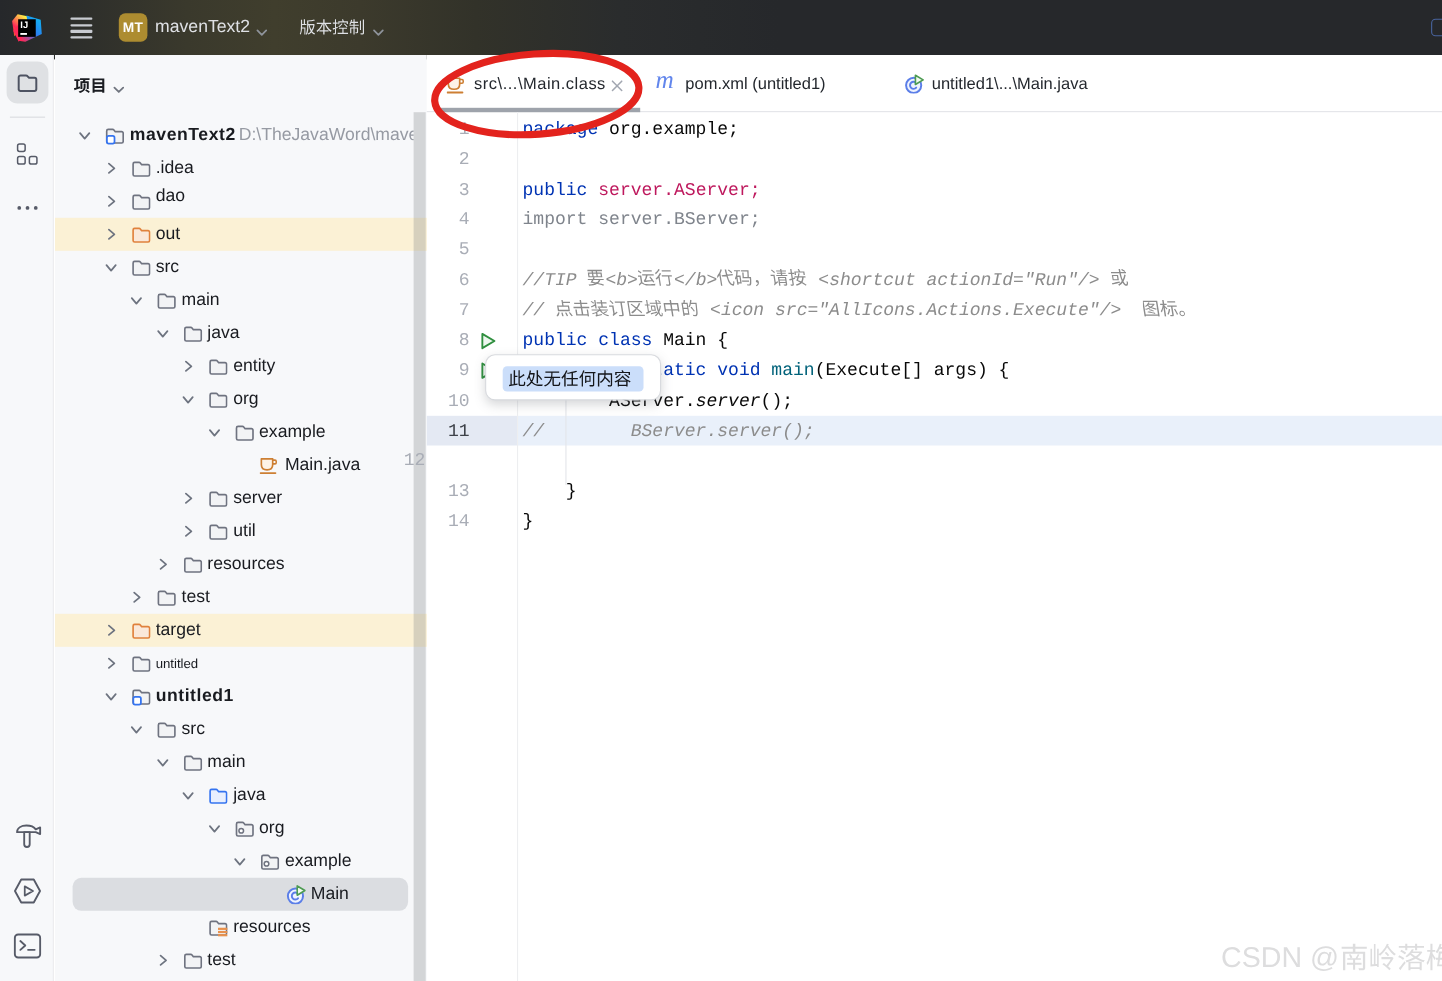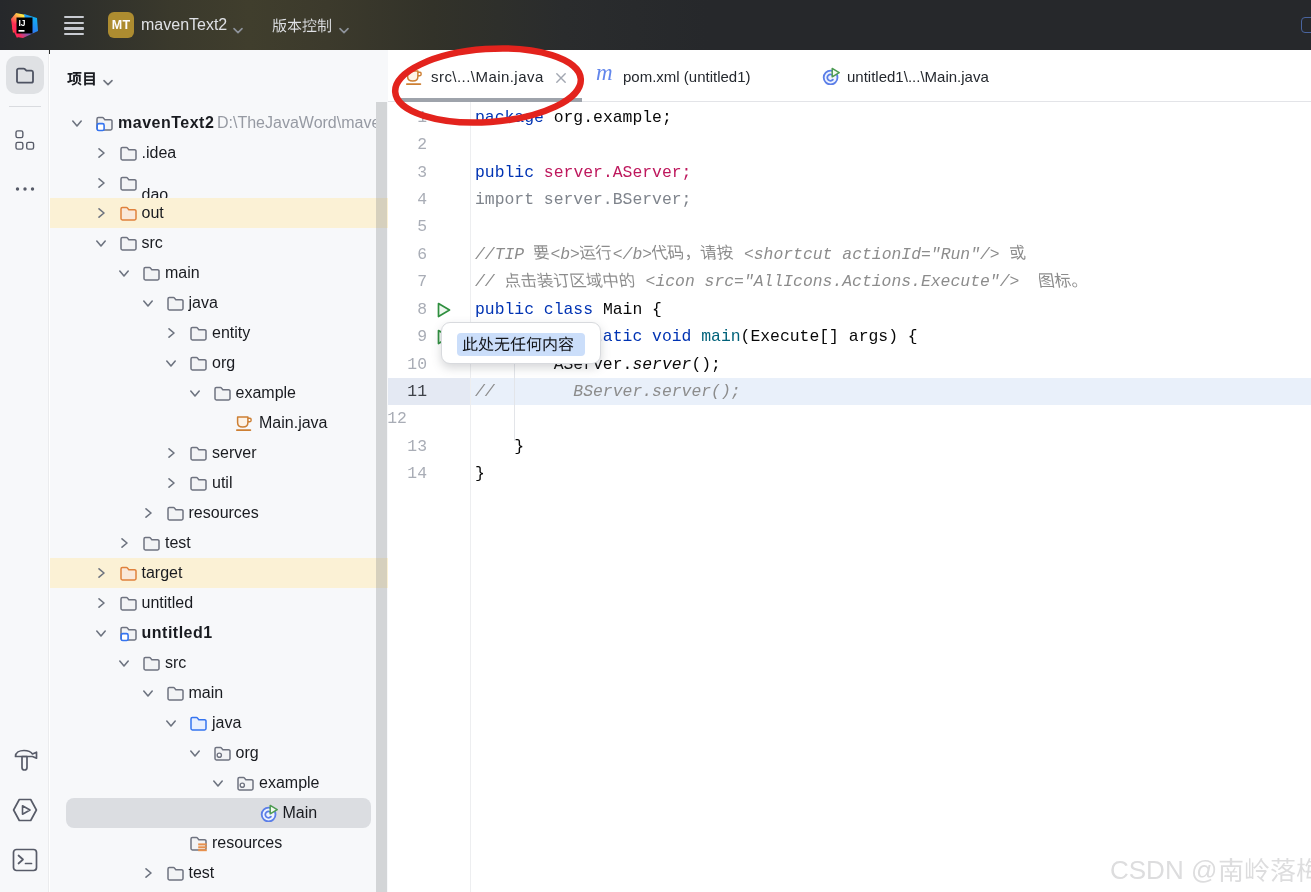--- a/index.html
+++ b/index.html
@@ -96,21 +96,21 @@
 <div style="position:absolute;left:118.5px;top:144px;width:18px;height:18px"><svg width="18" height="18" viewBox="0 0 18 18" fill="none" style="">
       <path d="M2,14.6 V5 A1.4,1.4 0 0 1 3.4,3.6 h4 c0.45,0 0.88,0.2 1.15,0.55 L9.8,5.7 h5.8 A1.4,1.4 0 0 1 17,7.1 v7.5 a1.4,1.4 0 0 1 -1.4,1.4 H3.4 A1.4,1.4 0 0 1 2,14.6 z" fill="#F2F3F5" stroke="#6F7380" stroke-width="1.5" stroke-linejoin="round"></path>
     </svg></div>
 <div style="position:absolute;left:141.5px;top:138px;height:30px;line-height:30px;font-size:16px;font-weight:400;color:#191B20;white-space:pre">.idea</div>
 <div style="position:absolute;left:92.5px;top:175px;width:16px;height:16px"><svg width="16" height="16" viewBox="0 0 16 16" fill="none" style="">
       <path d="M6,3.8 L11,8 L6,12.2" stroke="#6E7480" stroke-width="1.6" stroke-linecap="round" stroke-linejoin="round"></path>
     </svg></div>
 <div style="position:absolute;left:118.5px;top:174px;width:18px;height:18px"><svg width="18" height="18" viewBox="0 0 18 18" fill="none" style="">
       <path d="M2,14.6 V5 A1.4,1.4 0 0 1 3.4,3.6 h4 c0.45,0 0.88,0.2 1.15,0.55 L9.8,5.7 h5.8 A1.4,1.4 0 0 1 17,7.1 v7.5 a1.4,1.4 0 0 1 -1.4,1.4 H3.4 A1.4,1.4 0 0 1 2,14.6 z" fill="#F2F3F5" stroke="#6F7380" stroke-width="1.5" stroke-linejoin="round"></path>
     </svg></div>
-<div style="position:absolute;left:141.5px;top:180px;height:30px;line-height:30px;font-size:16px;font-weight:400;color:#191B20;white-space:pre">dao</div>
+<div style="position:absolute;left:141.5px;top:164px;height:30px;line-height:30px;font-size:16px;font-weight:400;color:#191B20;white-space:pre">dao</div>
 <div style="position:absolute;left:50px;top:198px;width:338px;height:30px;background:#FBF1D5"></div>
 <div style="position:absolute;left:92.5px;top:205px;width:16px;height:16px"><svg width="16" height="16" viewBox="0 0 16 16" fill="none" style="">
       <path d="M6,3.8 L11,8 L6,12.2" stroke="#6E7480" stroke-width="1.6" stroke-linecap="round" stroke-linejoin="round"></path>
     </svg></div>
 <div style="position:absolute;left:118.5px;top:204px;width:18px;height:18px"><svg width="18" height="18" viewBox="0 0 18 18" fill="none" style="">
       <path d="M2,14.6 V5 A1.4,1.4 0 0 1 3.4,3.6 h4 c0.45,0 0.88,0.2 1.15,0.55 L9.8,5.7 h5.8 A1.4,1.4 0 0 1 17,7.1 v7.5 a1.4,1.4 0 0 1 -1.4,1.4 H3.4 A1.4,1.4 0 0 1 2,14.6 z" fill="#FAE8D9" stroke="#E0813C" stroke-width="1.5" stroke-linejoin="round"></path>
     </svg></div>
 <div style="position:absolute;left:141.5px;top:198px;height:30px;line-height:30px;font-size:16px;font-weight:400;color:#191B20;white-space:pre">out</div>
 <div style="position:absolute;left:92.5px;top:235px;width:16px;height:16px"><svg width="16" height="16" viewBox="0 0 16 16" fill="none" style="">
       <path d="M3.8,6 L8,11 L12.2,6" stroke="#6E7480" stroke-width="1.6" stroke-linecap="round" stroke-linejoin="round"></path>
@@ -195,21 +195,21 @@
 <div style="position:absolute;left:118.5px;top:564px;width:18px;height:18px"><svg width="18" height="18" viewBox="0 0 18 18" fill="none" style="">
       <path d="M2,14.6 V5 A1.4,1.4 0 0 1 3.4,3.6 h4 c0.45,0 0.88,0.2 1.15,0.55 L9.8,5.7 h5.8 A1.4,1.4 0 0 1 17,7.1 v7.5 a1.4,1.4 0 0 1 -1.4,1.4 H3.4 A1.4,1.4 0 0 1 2,14.6 z" fill="#FAE8D9" stroke="#E0813C" stroke-width="1.5" stroke-linejoin="round"></path>
     </svg></div>
 <div style="position:absolute;left:141.5px;top:558px;height:30px;line-height:30px;font-size:16px;font-weight:400;color:#191B20;white-space:pre">target</div>
 <div style="position:absolute;left:92.5px;top:595px;width:16px;height:16px"><svg width="16" height="16" viewBox="0 0 16 16" fill="none" style="">
       <path d="M6,3.8 L11,8 L6,12.2" stroke="#6E7480" stroke-width="1.6" stroke-linecap="round" stroke-linejoin="round"></path>
     </svg></div>
 <div style="position:absolute;left:118.5px;top:594px;width:18px;height:18px"><svg width="18" height="18" viewBox="0 0 18 18" fill="none" style="">
       <path d="M2,14.6 V5 A1.4,1.4 0 0 1 3.4,3.6 h4 c0.45,0 0.88,0.2 1.15,0.55 L9.8,5.7 h5.8 A1.4,1.4 0 0 1 17,7.1 v7.5 a1.4,1.4 0 0 1 -1.4,1.4 H3.4 A1.4,1.4 0 0 1 2,14.6 z" fill="#F2F3F5" stroke="#6F7380" stroke-width="1.5" stroke-linejoin="round"></path>
     </svg></div>
-<div style="position:absolute;left:141.5px;top:588px;height:30px;line-height:30px;font-size:16px;font-weight:400;color:#191B20;white-space:pre">untitled</div>
+<div style="position:absolute;left:141.5px;top:588px;height:30px;line-height:30px;font-size:12px;font-weight:400;color:#191B20;white-space:pre">untitled</div>
 <div style="position:absolute;left:92.5px;top:625px;width:16px;height:16px"><svg width="16" height="16" viewBox="0 0 16 16" fill="none" style="">
       <path d="M3.8,6 L8,11 L12.2,6" stroke="#6E7480" stroke-width="1.6" stroke-linecap="round" stroke-linejoin="round"></path>
     </svg></div>
 <div style="position:absolute;left:118.5px;top:624px;width:18px;height:18px"><svg width="18" height="18" viewBox="0 0 18 18" fill="none" style="">
       <path d="M2,14.6 V5 A1.4,1.4 0 0 1 3.4,3.6 h4 c0.45,0 0.88,0.2 1.15,0.55 L9.8,5.7 h5.8 A1.4,1.4 0 0 1 17,7.1 v7.5 a1.4,1.4 0 0 1 -1.4,1.4 H3.4 A1.4,1.4 0 0 1 2,14.6 z" fill="#F2F3F5" stroke="#6F7380" stroke-width="1.5" stroke-linejoin="round"></path>
       <rect x="2.2" y="9.6" width="6.9" height="6.9" rx="1.6" fill="#fff" stroke="#3574F0" stroke-width="1.6"></rect>
     </svg></div>
 <div style="position:absolute;left:141.5px;top:618px;height:30px;line-height:30px;font-size:16px;font-weight:700;letter-spacing:0.5px;color:#191B20;white-space:pre">untitled1</div>
 <div style="position:absolute;left:116.0px;top:655px;width:16px;height:16px"><svg width="16" height="16" viewBox="0 0 16 16" fill="none" style="">
       <path d="M3.8,6 L8,11 L12.2,6" stroke="#6E7480" stroke-width="1.6" stroke-linecap="round" stroke-linejoin="round"></path>
@@ -269,21 +269,21 @@
       <path d="M2,14.6 V5 A1.4,1.4 0 0 1 3.4,3.6 h4 c0.45,0 0.88,0.2 1.15,0.55 L9.8,5.7 h5.8 A1.4,1.4 0 0 1 17,7.1 v7.5 a1.4,1.4 0 0 1 -1.4,1.4 H3.4 A1.4,1.4 0 0 1 2,14.6 z" fill="#F2F3F5" stroke="#6F7380" stroke-width="1.5" stroke-linejoin="round"></path>
     </svg></div>
 <div style="position:absolute;left:188.5px;top:858px;height:30px;line-height:30px;font-size:16px;font-weight:400;color:#191B20;white-space:pre">test</div>
 <div style="position:absolute;left:376px;top:102px;width:11px;height:790px;background:rgba(130,132,136,0.30)"></div>
 <div style="position:absolute;left:388px;top:50px;width:923px;height:52px;background:#fff;border-bottom:1px solid #E3E4E8"></div>
 <div style="position:absolute;left:406px;top:68px;width:18px;height:18px"><svg width="18" height="18" viewBox="0 0 18 18" fill="none" style="">
       <path d="M1.6,3.1 H11.9 V8.5 Q11.9,13.1 6.75,13.1 Q1.6,13.1 1.6,8.5 Z" fill="#FDF3E7" stroke="#CD7F33" stroke-width="1.5" stroke-linejoin="round"></path>
       <path d="M11.9,4.3 h2.1 a1.1,1.1 0 0 1 1.1,1.1 v1.2 a1.1,1.1 0 0 1 -1.1,1.1 h-2.1" stroke="#CD7F33" stroke-width="1.4" stroke-linejoin="round"></path>
       <path d="M0.8,16.1 H14.4" stroke="#CD7F33" stroke-width="1.7" stroke-linecap="round"></path>
     </svg></div>
-<div style="position:absolute;left:431px;top:64px;height:26px;line-height:26px;font-size:15px;letter-spacing:0.45px;color:#24282E">src\...\Main.java</div>
+<div style="position:absolute;left:431px;top:64px;height:26px;line-height:26px;font-size:15px;letter-spacing:0.45px;color:#24282E">src\...\Main.class</div>
 <div style="position:absolute;left:553px;top:70px;width:16px;height:16px"><svg width="16" height="16" viewBox="0 0 16 16" fill="none" style="">
       <path d="M3.8,3.8 L12.2,12.2 M12.2,3.8 L3.8,12.2" stroke="#A2A7B1" stroke-width="1.4" stroke-linecap="round"></path>
     </svg></div>
 <div style="position:absolute;left:396px;top:98px;width:186px;height:4px;background:#9EA3AB"></div>
 <div style="position:absolute;left:596px;top:59px;width:26px;height:28px;font-family:'Liberation Serif',serif;font-style:italic;font-weight:400;font-size:23px;color:#6286EC;line-height:28px">m</div>
 <div style="position:absolute;left:623px;top:64px;height:26px;line-height:26px;font-size:15px;color:#24282E">pom.xml (untitled1)</div>
 <div style="position:absolute;left:822px;top:67px;width:18px;height:18px"><svg width="18" height="18" viewBox="0 0 18 18" fill="none" style="">
       <circle cx="8.6" cy="10.6" r="6.9" fill="#EEF3FE" stroke="#5B7EE8" stroke-width="1.8"></circle>
       <path d="M10.9,8.5 A3.2,3.2 0 1 0 10.9,12.7" stroke="#5B7EE8" stroke-width="1.8" stroke-linecap="round"></path>
       <path d="M10.2,1.4 L17.2,5.6 L10.2,9.8 Z" fill="#F3FAF0" stroke="#4D9B52" stroke-width="1.5" stroke-linejoin="round"></path>
@@ -297,21 +297,21 @@
 <div style="position:absolute;left:367px;top:131.0px;width:60px;height:27.43px;line-height:27.43px;text-align:right;font-family:'Liberation Mono',monospace;font-size:16.4px;color:#A9ADB6">2</div>
 <div style="position:absolute;left:367px;top:158.5px;width:60px;height:27.43px;line-height:27.43px;text-align:right;font-family:'Liberation Mono',monospace;font-size:16.4px;color:#A9ADB6">3</div>
 <div style="position:absolute;left:367px;top:185.9px;width:60px;height:27.43px;line-height:27.43px;text-align:right;font-family:'Liberation Mono',monospace;font-size:16.4px;color:#A9ADB6">4</div>
 <div style="position:absolute;left:367px;top:213.3px;width:60px;height:27.43px;line-height:27.43px;text-align:right;font-family:'Liberation Mono',monospace;font-size:16.4px;color:#A9ADB6">5</div>
 <div style="position:absolute;left:367px;top:240.8px;width:60px;height:27.43px;line-height:27.43px;text-align:right;font-family:'Liberation Mono',monospace;font-size:16.4px;color:#A9ADB6">6</div>
 <div style="position:absolute;left:367px;top:268.2px;width:60px;height:27.43px;line-height:27.43px;text-align:right;font-family:'Liberation Mono',monospace;font-size:16.4px;color:#A9ADB6">7</div>
 <div style="position:absolute;left:367px;top:295.6px;width:60px;height:27.43px;line-height:27.43px;text-align:right;font-family:'Liberation Mono',monospace;font-size:16.4px;color:#A9ADB6">8</div>
 <div style="position:absolute;left:367px;top:323.0px;width:60px;height:27.43px;line-height:27.43px;text-align:right;font-family:'Liberation Mono',monospace;font-size:16.4px;color:#A9ADB6">9</div>
 <div style="position:absolute;left:367px;top:350.5px;width:60px;height:27.43px;line-height:27.43px;text-align:right;font-family:'Liberation Mono',monospace;font-size:16.4px;color:#A9ADB6">10</div>
 <div style="position:absolute;left:367px;top:377.9px;width:60px;height:23px;line-height:27.43px;text-align:right;font-family:'Liberation Mono',monospace;font-size:16.4px;color:#3E4249">11</div>
-<div style="position:absolute;left:367px;top:405.3px;width:60px;height:27.43px;line-height:27.43px;text-align:center;font-family:'Liberation Mono',monospace;font-size:16.4px;color:#A9ADB6">12</div>
+<div style="position:absolute;left:367px;top:405.3px;width:60px;height:27.43px;line-height:27.43px;text-align:left;font-family:'Liberation Mono',monospace;font-size:16.4px;color:#A9ADB6">12</div>
 <div style="position:absolute;left:367px;top:432.8px;width:60px;height:27.43px;line-height:27.43px;text-align:right;font-family:'Liberation Mono',monospace;font-size:16.4px;color:#A9ADB6">13</div>
 <div style="position:absolute;left:367px;top:460.2px;width:60px;height:27.43px;line-height:27.43px;text-align:right;font-family:'Liberation Mono',monospace;font-size:16.4px;color:#A9ADB6">14</div>
 <div style="position:absolute;left:436px;top:300.6px"><svg width="16" height="18" viewBox="0 0 16 18" fill="none" style="">
       <path d="M2.5,2.5 L13.5,9 L2.5,15.5 Z" fill="#EEF7EF" stroke="#2F8F3F" stroke-width="1.7" stroke-linejoin="round"></path>
     </svg></div>
 <div style="position:absolute;left:436px;top:328.0px"><svg width="16" height="18" viewBox="0 0 16 18" fill="none" style="">
       <path d="M2.5,2.5 L13.5,9 L2.5,15.5 Z" fill="#EEF7EF" stroke="#2F8F3F" stroke-width="1.7" stroke-linejoin="round"></path>
     </svg></div>
 <div style="position:absolute;left:475px;top:103.6px;height:27.43px;line-height:27.43px;white-space:pre;font-family:'Liberation Mono',monospace;font-size:16.4px"><span style="color:#0033B3;">package</span><span style="color:#080808;"> org.example;</span></div>
 <div style="position:absolute;left:475px;top:158.5px;height:27.43px;line-height:27.43px;white-space:pre;font-family:'Liberation Mono',monospace;font-size:16.4px"><span style="color:#0033B3;">public</span><span style="color:#be185d;"> server.AServer;</span></div>

